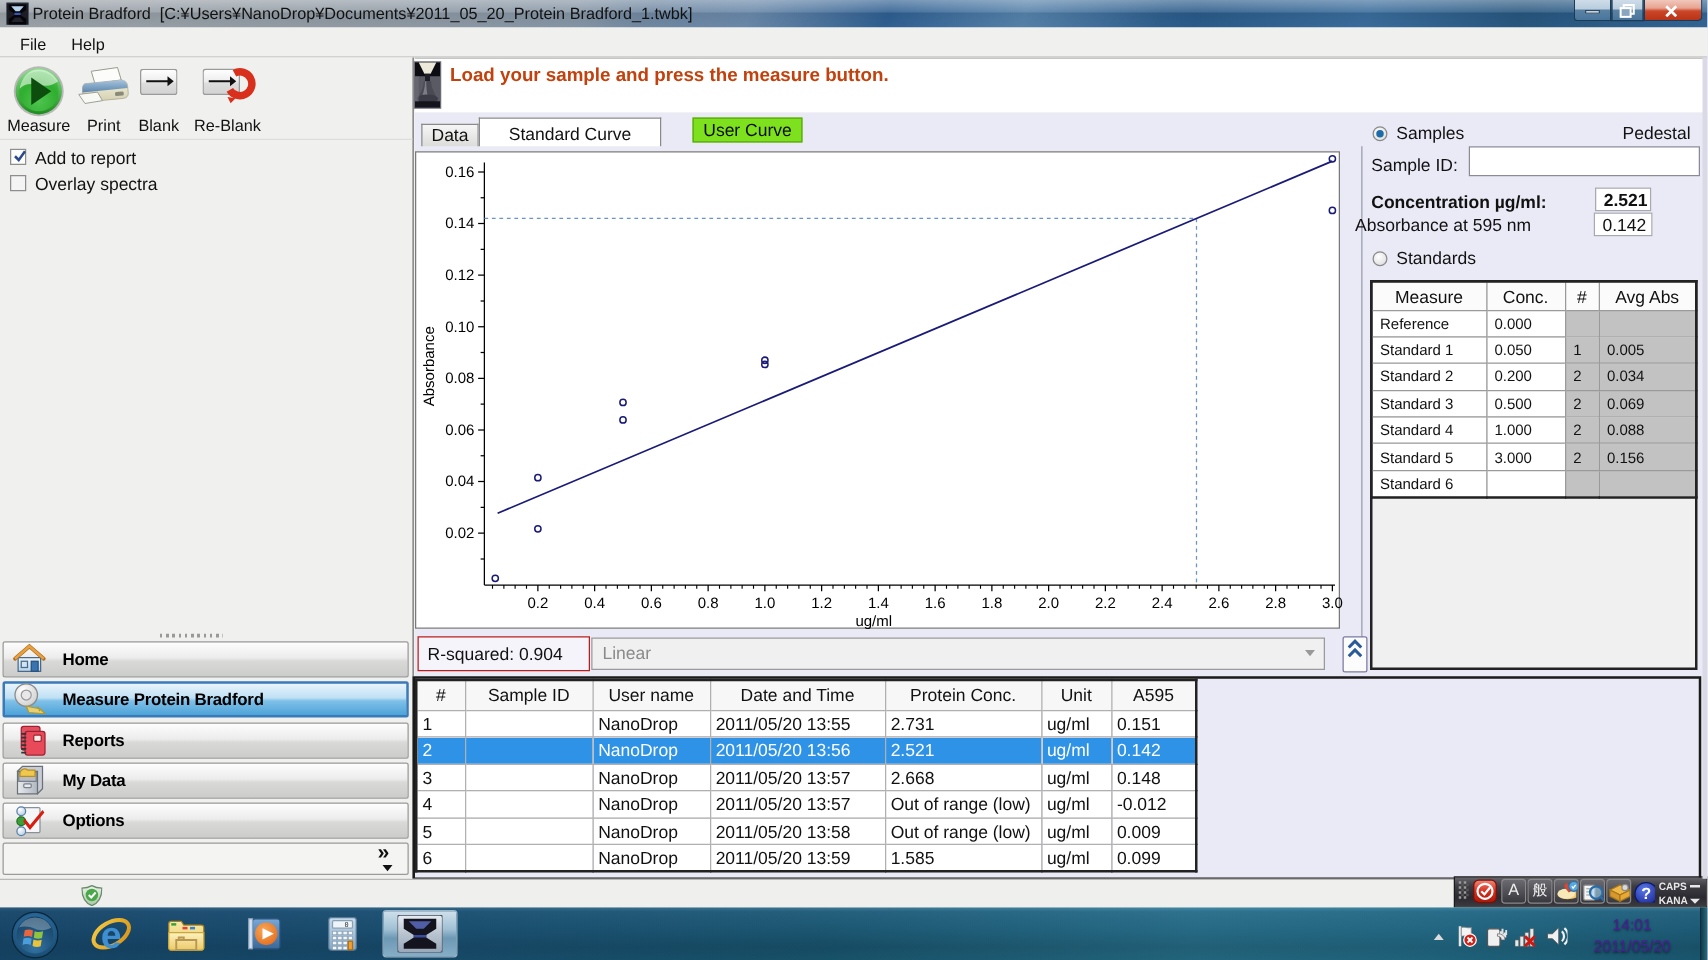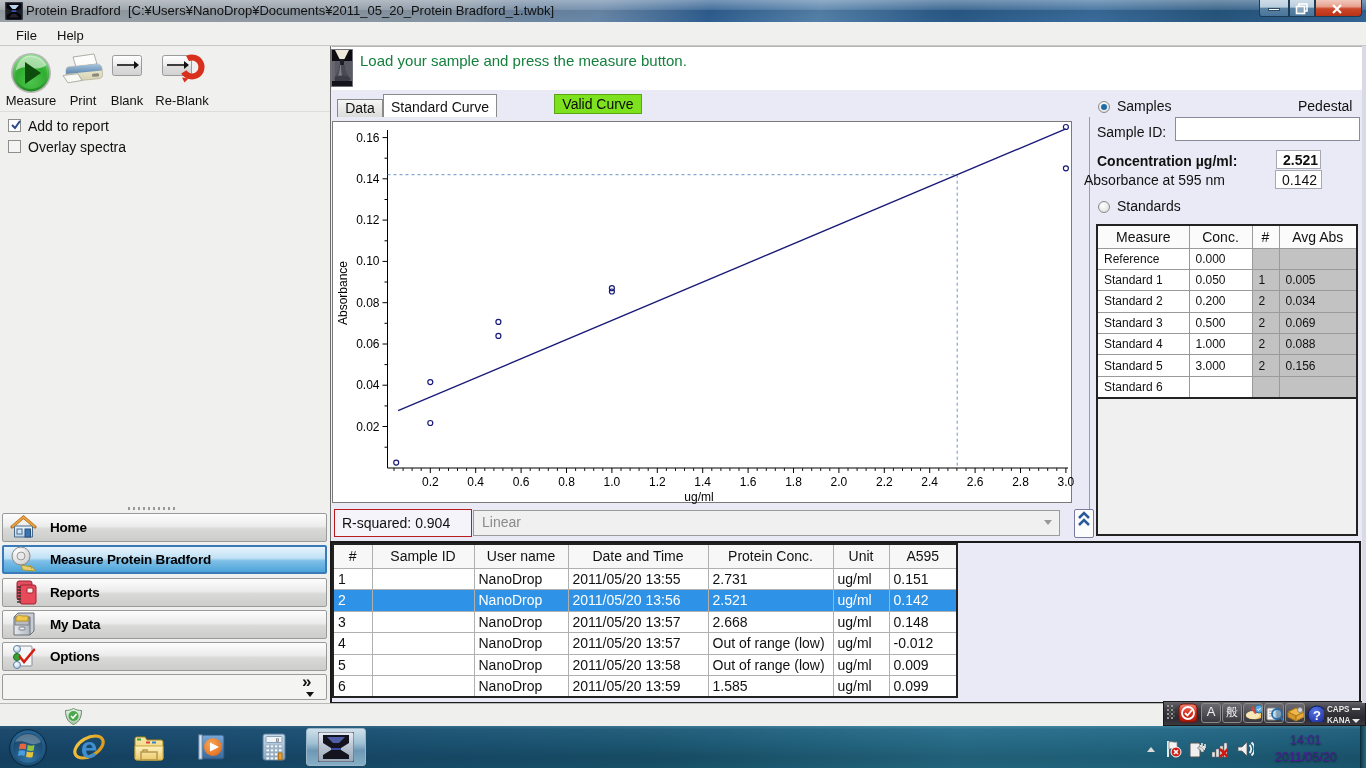--- a/index.html
+++ b/index.html
@@ -22,26 +22,26 @@
 .toollabel{position:absolute;top:93px;font-size:13px;color:#111;text-align:center;}
 .cb{position:absolute;width:13px;height:13px;background:#fdfdfd;border:1px solid #8e8e8e;}
 .cblabel{position:absolute;font-size:14px;color:#111;}
 
 .navbtn{position:absolute;left:2px;width:325px;height:29px;border:1px solid #9a9a9a;border-radius:2px;
  background:linear-gradient(180deg,#fdfdfd 0%,#ececec 45%,#d9d9d8 55%,#cccccb 100%);}
 .navbtn.sel{border:2px solid #3a7ab8;background:linear-gradient(180deg,#e8f4fc 0%,#bfe0f4 45%,#7fc0e8 55%,#4da3d8 100%);}
 .navtext{position:absolute;left:50px;top:7px;font-size:13.5px;font-weight:bold;color:#000;letter-spacing:-0.2px;}
 
 #msgbar{left:332px;top:46px;width:1034px;height:44px;background:#fff;border-top:1px solid #b4b4b2;}
-#msgtext{left:360px;top:6px;font-size:15px;font-weight:normal;color:#15803d;}
+#msgtext{left:360px;top:6px;font-size:15px;font-weight:bold;color:#c2410c;}
 
 #mainarea{left:332px;top:90px;width:1034px;height:613px;background:#eaeaf6;}
 .tab{position:absolute;font-size:14px;color:#111;}
 #tabdata{left:5px;top:9px;width:46px;height:18px;padding-top:0;background:linear-gradient(180deg,#f6f6f6,#dcdcda);border:1px solid #8a8a8a;border-bottom:none;text-align:center;}
-#tabsc{left:51px;top:4px;width:114px;height:23px;background:#fff;border:1px solid #8a8a8a;border-bottom:none;text-align:center;padding-top:4px;font-size:14px;}
+#tabsc{left:51px;top:4px;width:146px;height:23px;background:#fff;border:1px solid #8a8a8a;border-bottom:none;text-align:center;padding-top:4px;font-size:14px;}
 #validcurve{left:222px;top:4px;width:88px;height:20px;background:#7de21d;border:1px solid #5aa512;color:#0a0a0a;font-size:14px;text-align:center;padding-top:1px;}
 #chartframe{left:0px;top:31px;width:740px;height:382px;background:#fff;border:1px solid #7a7a7a;}
 
 #rsqbox{left:2px;top:419px;width:138px;height:28px;background:#f4f4fa;border:1px solid #b91c1c;font-size:14px;color:#111;padding:5px 0 0 7px;}
 #combo{left:141px;top:420px;width:587px;height:26px;background:#f0f0f0;border:1px solid #9a9a9a;font-size:14px;color:#8a8a8a;padding:3px 0 0 8px;}
 #combo .arr{position:absolute;right:7px;top:9px;width:0;height:0;border-left:4px solid transparent;border-right:4px solid transparent;border-top:5px solid #999;}
 #chevbtn{left:742px;top:419px;width:20px;height:29px;background:#fcfcfc;border:1px solid #7a7aa0;border-radius:2px;text-align:center;z-index:5;}
 
 #lowergroup{left:0px;top:452px;width:1031px;height:163px;background:#eaeaf6;border:2px solid #1a1a1a;}
 
@@ -263,21 +263,21 @@
 <path d="M8 16 C8 22 5 26 3.5 29 L18.5 29 C17 26 14 22 14 16 Z" fill="#4a4a54"></path>
 <path d="M9 16 C9 21 8 24 7 27 L11 27 C10.5 24 10 21 10 16 Z" fill="#8a8a96" opacity="0.8"></path>
 <ellipse cx="11" cy="30" rx="8.5" ry="3.5" fill="#3c3c46"></ellipse>
 <rect x="1" y="32" width="20" height="5" fill="#14141c"></rect>
 <rect x="1" y="12" width="3" height="20" fill="#72727e" opacity="0.5"></rect>
   </svg>
 <div id="msgtext" class="abs" style="left:360px;top:52px">Load your sample and press the measure button.</div>
 <div id="mainarea" class="abs">
 <div id="tabdata" class="abs tab">Data</div>
 <div id="tabsc" class="abs tab">Standard Curve</div>
-<div id="validcurve" class="abs">Valid Curve</div>
+<div id="validcurve" class="abs">User Curve</div>
 <div id="chartframe" class="abs"></div>
 <svg class="abs" style="left:1px;top:32px;overflow:visible" width="738" height="380" viewBox="0 0 738 380">
       <line x1="54.5" y1="8" x2="54.5" y2="346" stroke="#000" stroke-width="1"></line>
       <line x1="54.5" y1="346" x2="735" y2="346" stroke="#000" stroke-width="1"></line>
       <line x1="49.5" y1="304.5" x2="54.5" y2="304.5" stroke="#000" stroke-width="1"></line>
       <line x1="49.5" y1="263.2" x2="54.5" y2="263.2" stroke="#000" stroke-width="1"></line>
       <line x1="49.5" y1="222.0" x2="54.5" y2="222.0" stroke="#000" stroke-width="1"></line>
       <line x1="49.5" y1="180.7" x2="54.5" y2="180.7" stroke="#000" stroke-width="1"></line>
       <line x1="49.5" y1="139.4" x2="54.5" y2="139.4" stroke="#000" stroke-width="1"></line>
       <line x1="49.5" y1="98.1" x2="54.5" y2="98.1" stroke="#000" stroke-width="1"></line>

